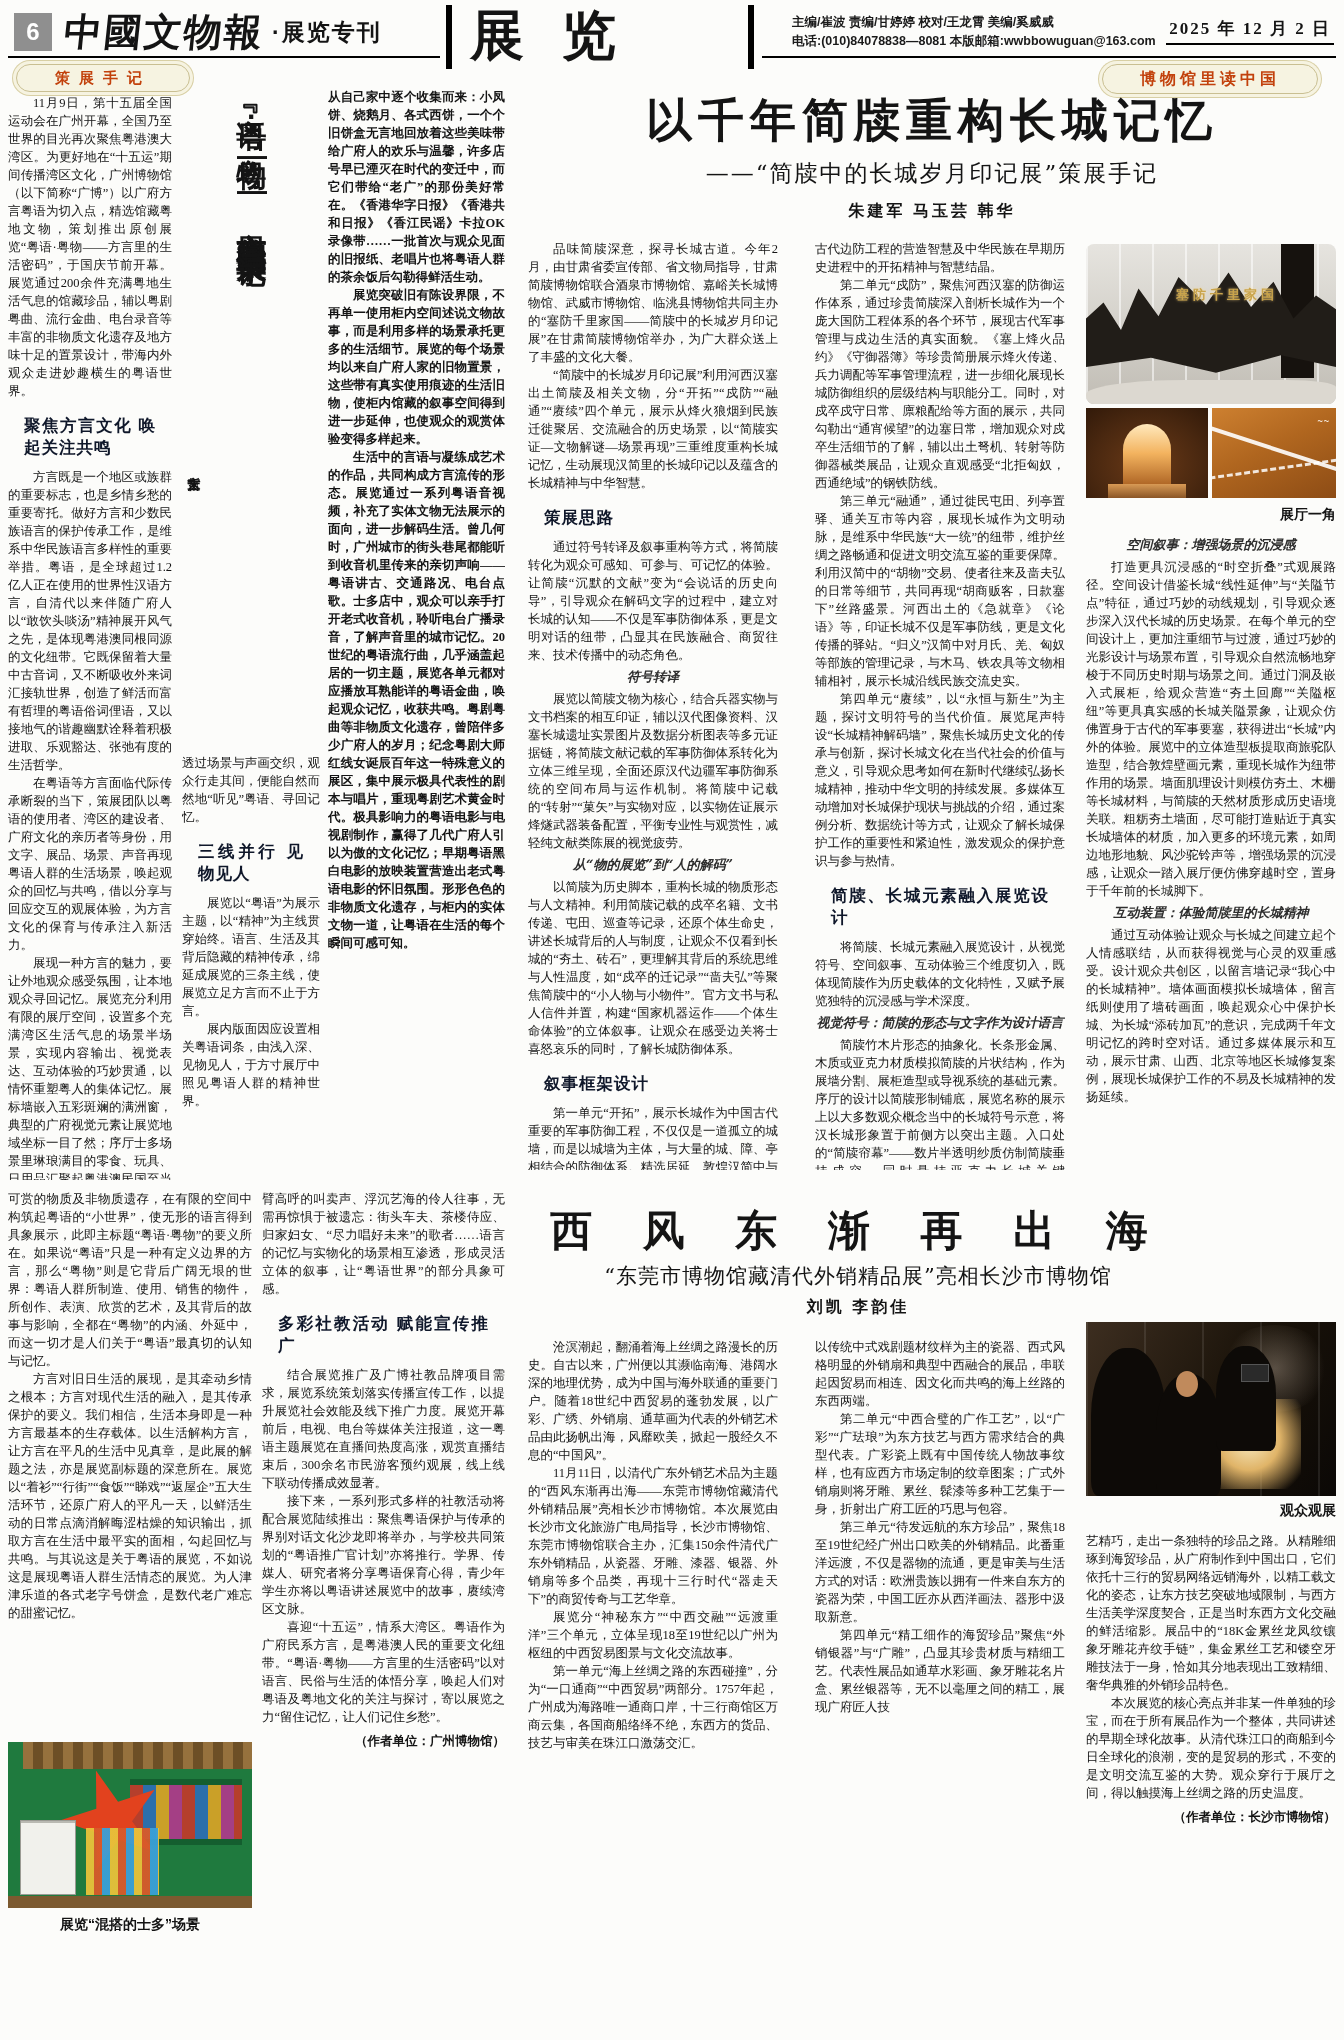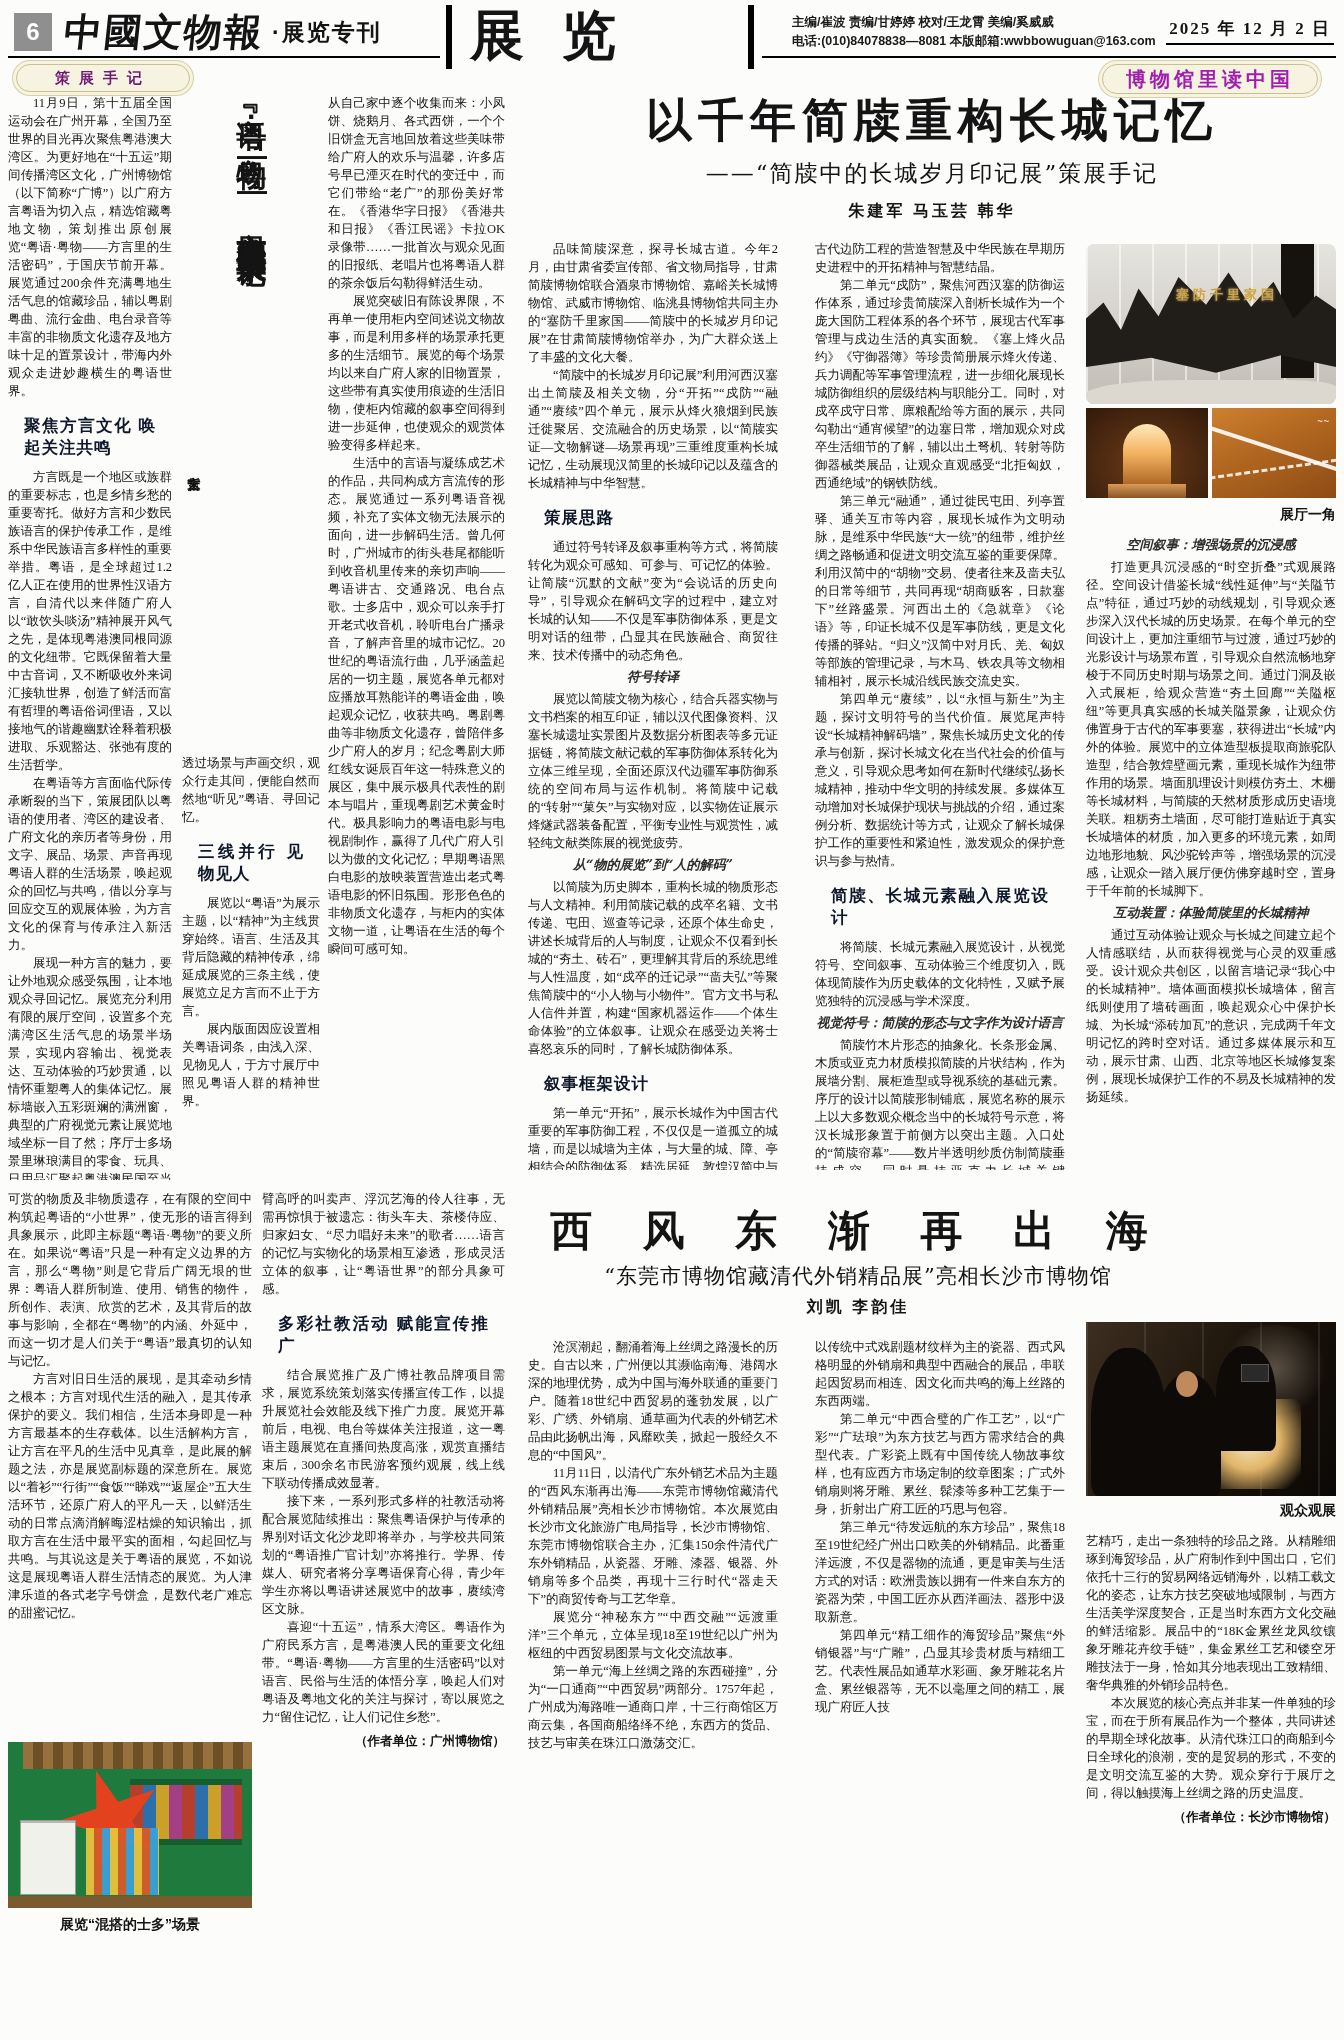--- a/index.html
+++ b/index.html
@@ -16,21 +16,21 @@
   .logo-row { display:flex; align-items:center; gap:8px; height:44px; }
   .paper-name { font:bold 38px "DejaVu Serif", serif; transform:skewX(-6deg); letter-spacing:2px; }
   .edition { font:bold 23px "Liberation Sans", sans-serif; letter-spacing:2px; }
   .rule { background:#000; }
   .masthead { font:900 54px/66px "Liberation Sans", sans-serif; letter-spacing:38px; white-space:nowrap; }
   .staff { font:600 12.5px/19px "Liberation Sans", sans-serif; color:#1a1a1a; }
   .date { font:bold 17px "Liberation Serif", serif; letter-spacing:2px;
     border-bottom:2px solid #000; padding-bottom:3px; text-align:center; }
   .badge { background:#f6f3e1; border:1px solid #c9bf92; border-radius:16px;
     box-shadow:0 0 0 3px #f6f3e1, 0 0 0 4px #d8cfa4;
-    text-align:center; color:#701a75; font-family:"Liberation Sans", sans-serif; font-weight:bold; }
+    text-align:center; color:#c2410c; font-family:"Liberation Sans", sans-serif; font-weight:bold; }
 
   
   .col { font-size:12.5px; line-height:18px; text-align:justify; overflow:hidden; }
   .col p { margin:0; text-indent:2em; }
   .col p.cont { text-indent:0; }
   .col p.end { text-indent:0; text-align:right; font-weight:bold; margin-top:6px; }
   .col .h { font:bold 16.5px/22px "Liberation Sans", sans-serif; letter-spacing:1px;
     margin:14px 16px 10px; color:#0f172a; }
   .col .ih { font:bold italic 13px/20px "DejaVu Serif", serif; text-align:center;
     color:#2e2e2e; margin:3px 0; }
@@ -138,42 +138,42 @@
 
   <div class="abs" style="left:792px; top:13px; width:370px;">
     <div class="staff">主编/崔波 责编/甘婷婷 校对/王龙霄 美编/奚威威</div>
     <div class="staff">电话:(010)84078838—8081 本版邮箱:wwbbowuguan@163.com</div>
   </div>
 
   <div class="abs date" style="left:1166px; top:17px; width:168px;">2025 年 12 月 2 日</div>
   <div class="abs rule" style="left:762px; top:56px; width:574px; height:2px;"></div>
 
   <div class="abs badge" style="left:16px; top:64px; width:172px; height:26px; font-size:15px; line-height:26px; letter-spacing:9px;">策展手记</div>
-  <div class="abs badge" style="left:1102px; top:64px; width:214px; height:28px; font-size:20px; line-height:28px; letter-spacing:4px; color:#a21caf;">博物馆里读中国</div>
+  <div class="abs badge" style="left:1102px; top:64px; width:214px; height:28px; font-size:16px; line-height:28px; letter-spacing:4px; color:#c2410c;">博物馆里读中国</div>
 
   <div class="abs col" style="left:8px; top:94px; width:164px; height:1086px;">
       <p>11月9日，第十五届全国运动会在广州开幕，全国乃至世界的目光再次聚焦粤港澳大湾区。为更好地在“十五运”期间传播湾区文化，广州博物馆（以下简称“广博”）以广府方言粤语为切入点，精选馆藏粤地文物，策划推出原创展览“粤语·粤物——方言里的生活密码”，于国庆节前开幕。展览通过200余件充满粤地生活气息的馆藏珍品，辅以粤剧粤曲、流行金曲、电台录音等丰富的非物质文化遗存及地方味十足的置景设计，带海内外观众走进妙趣横生的粤语世界。</p>
       <div class="h">聚焦方言文化 唤起关注共鸣</div>
       <p>方言既是一个地区或族群的重要标志，也是乡情乡愁的重要寄托。做好方言和少数民族语言的保护传承工作，是维系中华民族语言多样性的重要举措。粤语，是全球超过1.2亿人正在使用的世界性汉语方言，自清代以来伴随广府人以“敢饮头啖汤”精神展开风气之先，是体现粤港澳同根同源的文化纽带。它既保留着大量中古音词，又不断吸收外来词汇接轨世界，创造了鲜活而富有哲理的粤语俗词俚语，又以接地气的谐趣幽默诠释着积极进取、乐观豁达、张弛有度的生活哲学。</p>
       <p>在粤语等方言面临代际传承断裂的当下，策展团队以粤语的使用者、湾区的建设者、广府文化的亲历者等身份，用文字、展品、场景、声音再现粤语人群的生活场景，唤起观众的回忆与共鸣，借以分享与回应交互的观展体验，为方言文化的保育与传承注入新活力。</p>
       <p>展现一种方言的魅力，要让外地观众感受氛围，让本地观众寻回记忆。展览充分利用有限的展厅空间，设置多个充满湾区生活气息的场景半场景，实现内容输出、视觉表达、互动体验的巧妙贯通，以情怀重塑粤人的集体记忆。展标墙嵌入五彩斑斓的满洲窗，典型的广府视觉元素让展览地域坐标一目了然；序厅士多场景里琳琅满目的零食、玩具、日用品汇聚起粤港澳民国至当代的视觉元素，让广府地区不同城市、不同年龄的观众均能寻回旧日生活记忆。</p>
     </div>
 
   <div class="abs vert-panel" style="left:182px; top:94px; width:138px; height:650px;">
     <div class="vert-title">『粤语·粤物——方言里的生活密码』策展手记</div>
     <div class="vert-author">宋哲文</div>
   </div>
 
   <div class="abs col" style="left:182px; top:754px; width:138px; height:424px;">
       <p class="cont">透过场景与声画交织，观众行走其间，便能自然而然地“听见”粤语、寻回记忆。</p>
       <div class="h">三线并行 见物见人</div>
       <p>展览以“粤语”为展示主题，以“精神”为主线贯穿始终。语言、生活及其背后隐藏的精神传承，绵延成展览的三条主线，使展览立足方言而不止于方言。</p>
       <p>展内版面因应设置相关粤语词条，由浅入深、见物见人，于方寸展厅中照见粤语人群的精神世界。</p>
     </div>
-  <div class="abs col" style="left:328px; top:94px; width:177px; height:1086px;">
+  <div class="abs col" style="left:328px; top:88px; width:177px; height:1086px;font-weight:bold;">
       <p class="cont">从自己家中逐个收集而来：小凤饼、烧鹅月、各式西饼，一个个旧饼盒无言地回放着这些美味带给广府人的欢乐与温馨，许多店号早已湮灭在时代的变迁中，而它们带给“老广”的那份美好常在。《香港华字日报》《香港共和日报》《香江民谣》卡拉OK录像带……一批首次与观众见面的旧报纸、老唱片也将粤语人群的茶余饭后勾勒得鲜活生动。</p>
       <p>展览突破旧有陈设界限，不再单一使用柜内空间述说文物故事，而是利用多样的场景承托更多的生活细节。展览的每个场景均以来自广府人家的旧物置景，这些带有真实使用痕迹的生活旧物，使柜内馆藏的叙事空间得到进一步延伸，也使观众的观赏体验变得多样起来。</p>
       <p>生活中的言语与凝练成艺术的作品，共同构成方言流传的形态。展览通过一系列粤语音视频，补充了实体文物无法展示的面向，进一步解码生活。曾几何时，广州城市的街头巷尾都能听到收音机里传来的亲切声响——粤语讲古、交通路况、电台点歌。士多店中，观众可以亲手打开老式收音机，聆听电台广播录音，了解声音里的城市记忆。20世纪的粤语流行曲，几乎涵盖起居的一切主题，展览各单元都对应播放耳熟能详的粤语金曲，唤起观众记忆，收获共鸣。粤剧粤曲等非物质文化遗存，曾陪伴多少广府人的岁月；纪念粤剧大师红线女诞辰百年这一特殊意义的展区，集中展示极具代表性的剧本与唱片，重现粤剧艺术黄金时代。极具影响力的粤语电影与电视剧制作，赢得了几代广府人引以为傲的文化记忆；早期粤语黑白电影的放映装置营造出老式粤语电影的怀旧氛围。形形色色的非物质文化遗存，与柜内的实体文物一道，让粤语在生活的每个瞬间可感可知。</p>
     </div>
 
   <div class="abs col" style="left:8px; top:1190px; width:244px; height:546px;">
       <p class="cont">可赏的物质及非物质遗存，在有限的空间中构筑起粤语的“小世界”，使无形的语言得到具象展示，此即主标题“粤语·粤物”的要义所在。如果说“粤语”只是一种有定义边界的方言，那么“粤物”则是它背后广阔无垠的世界：粤语人群所制造、使用、销售的物件，所创作、表演、欣赏的艺术，及其背后的故事与影响，全都在“粤物”的内涵、外延中，而这一切才是人们关于“粤语”最真切的认知与记忆。</p>
       <p>方言对旧日生活的展现，是其牵动乡情之根本；方言对现代生活的融入，是其传承保护的要义。我们相信，生活本身即是一种方言最基本的生存载体。以生活解构方言，让方言在平凡的生活中见真章，是此展的解题之法，亦是展览副标题的深意所在。展览以“着衫”“行街”“食饭”“睇戏”“返屋企”五大生活环节，还原广府人的平凡一天，以鲜活生动的日常点滴消解晦涩枯燥的知识输出，抓取方言在生活中最平实的面相，勾起回忆与共鸣。与其说这是关于粤语的展览，不如说这是展现粤语人群生活情态的展览。为人津津乐道的各式老字号饼盒，是数代老广难忘的甜蜜记忆。</p>
     </div>
 

